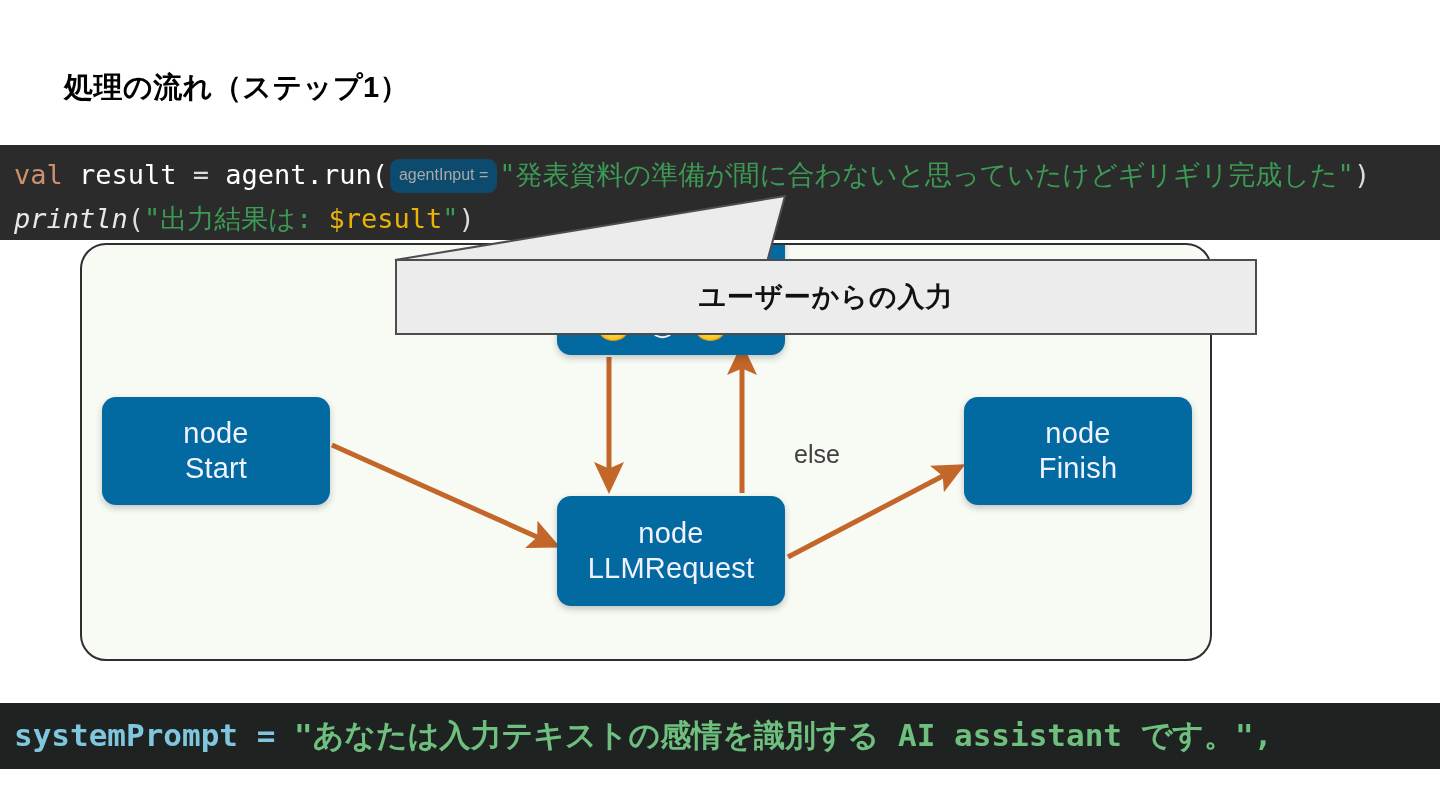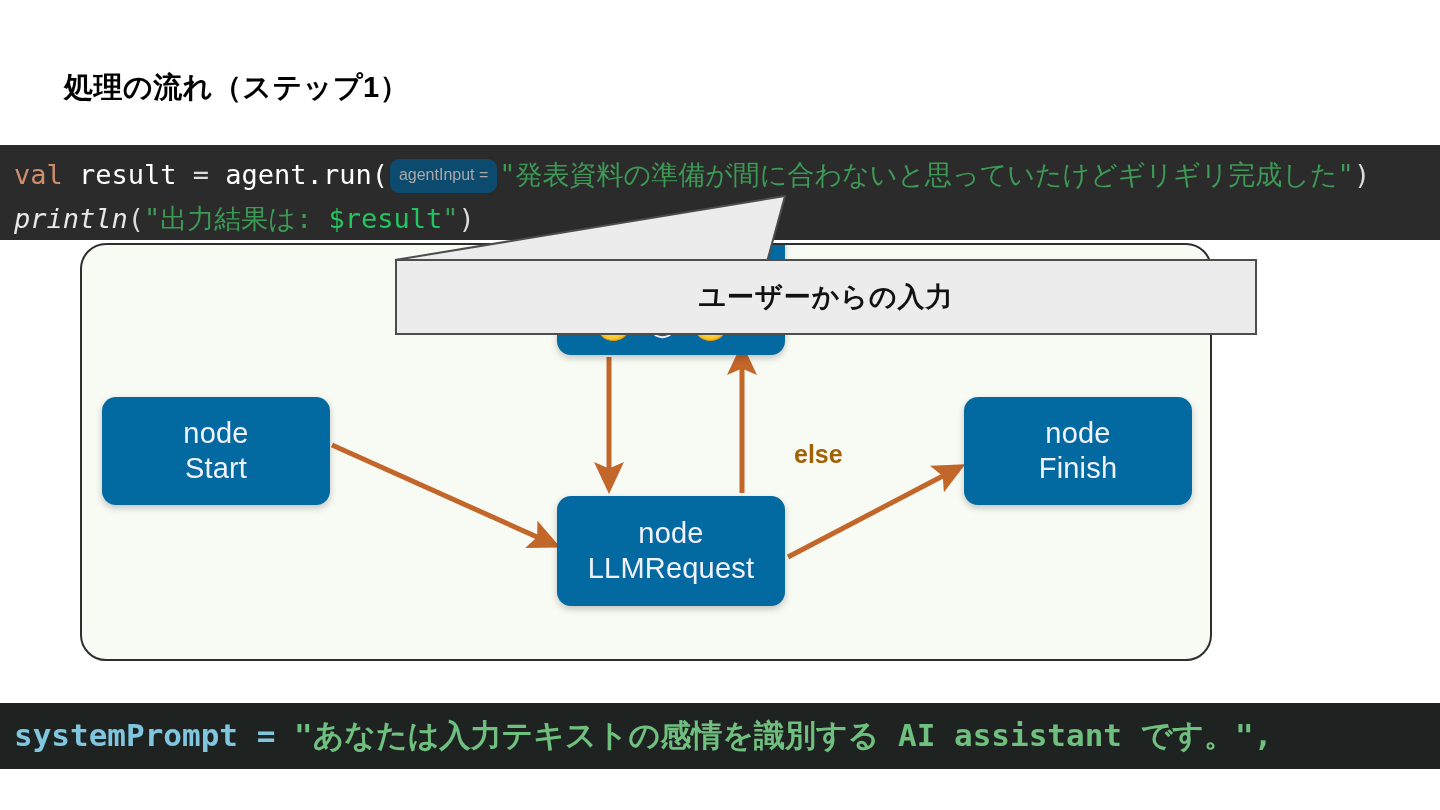--- a/index.html
+++ b/index.html
@@ -45,21 +45,21 @@
     font-family: "DejaVu Sans Mono", "Liberation Mono", monospace;
     font-size: 27px;
     line-height: 44px;
     white-space: nowrap;
     color: #d8d8d2;
   }
   .kw-val      { color: #cf8e6d; }
   .tok-plain   { color: #ffffff; }
   .tok-italic  { color: #e8e8e8; font-style: italic; }
   .tok-string  { color: #3c9a55; }
-  .tok-var     { color: #22c55e; }
+  .tok-var     { color: #eab308; }
   .tok-punct   { color: #dcdcdc; }
   .inlay-chip {
     display: inline-block;
     background: #0c4a6e;
     color: #a9a9a9;
     border-radius: 9px;
     padding: 1px 9px 3px 9px;
     font-family: "Liberation Sans", "DejaVu Sans", sans-serif;
     font-size: 16px;
     line-height: 30px;
@@ -135,22 +135,22 @@
     font-size: 30px;
     line-height: 1;
     letter-spacing: 3px;
     margin-top: 2px;
   }
 
   
   .edge-label {
     position: absolute;
     font-size: 25px;
-    font-weight: 700;
-    color: #a16207;
+    font-weight: 400;
+    color: #404040;
     white-space: nowrap;
   }
   .edge-label-else { left: 712px; top: 195px; }
   .edge-label-used { left: 722px; top: 307px; }
   .edge-label-used .emoji-inline { font-size: 24px; letter-spacing: 2px; }
 
   svg.edges {
     position: absolute;
     left: 0; top: 0;
     width: 1132px;

